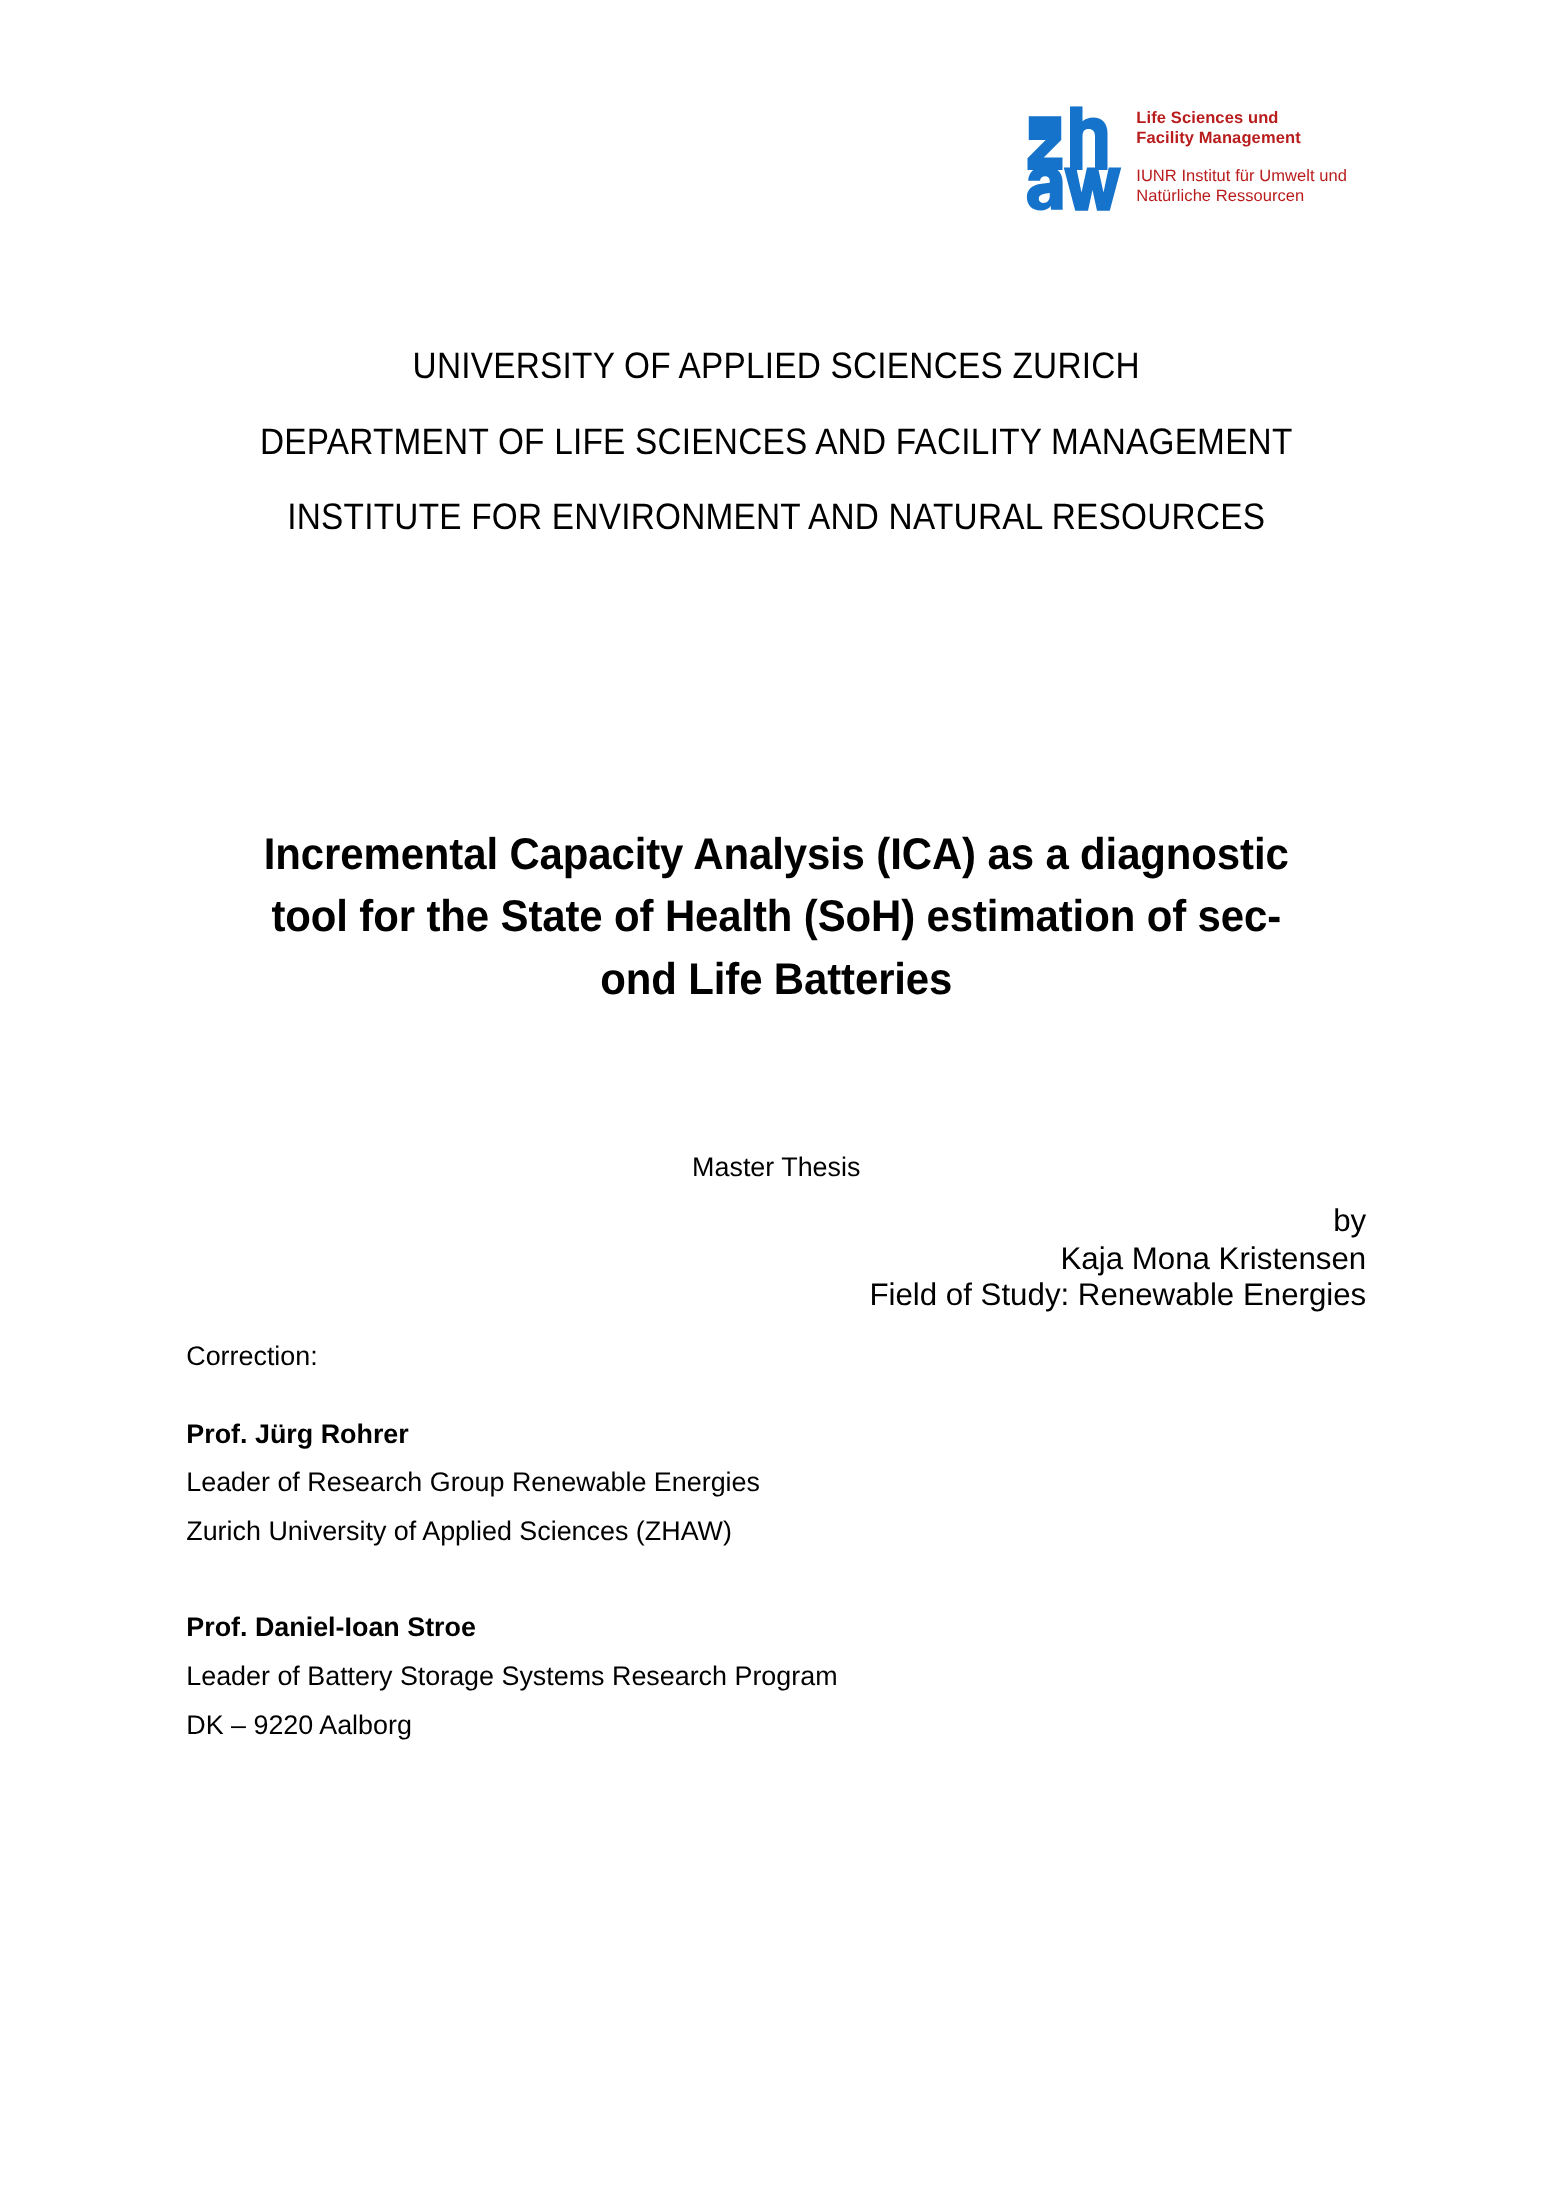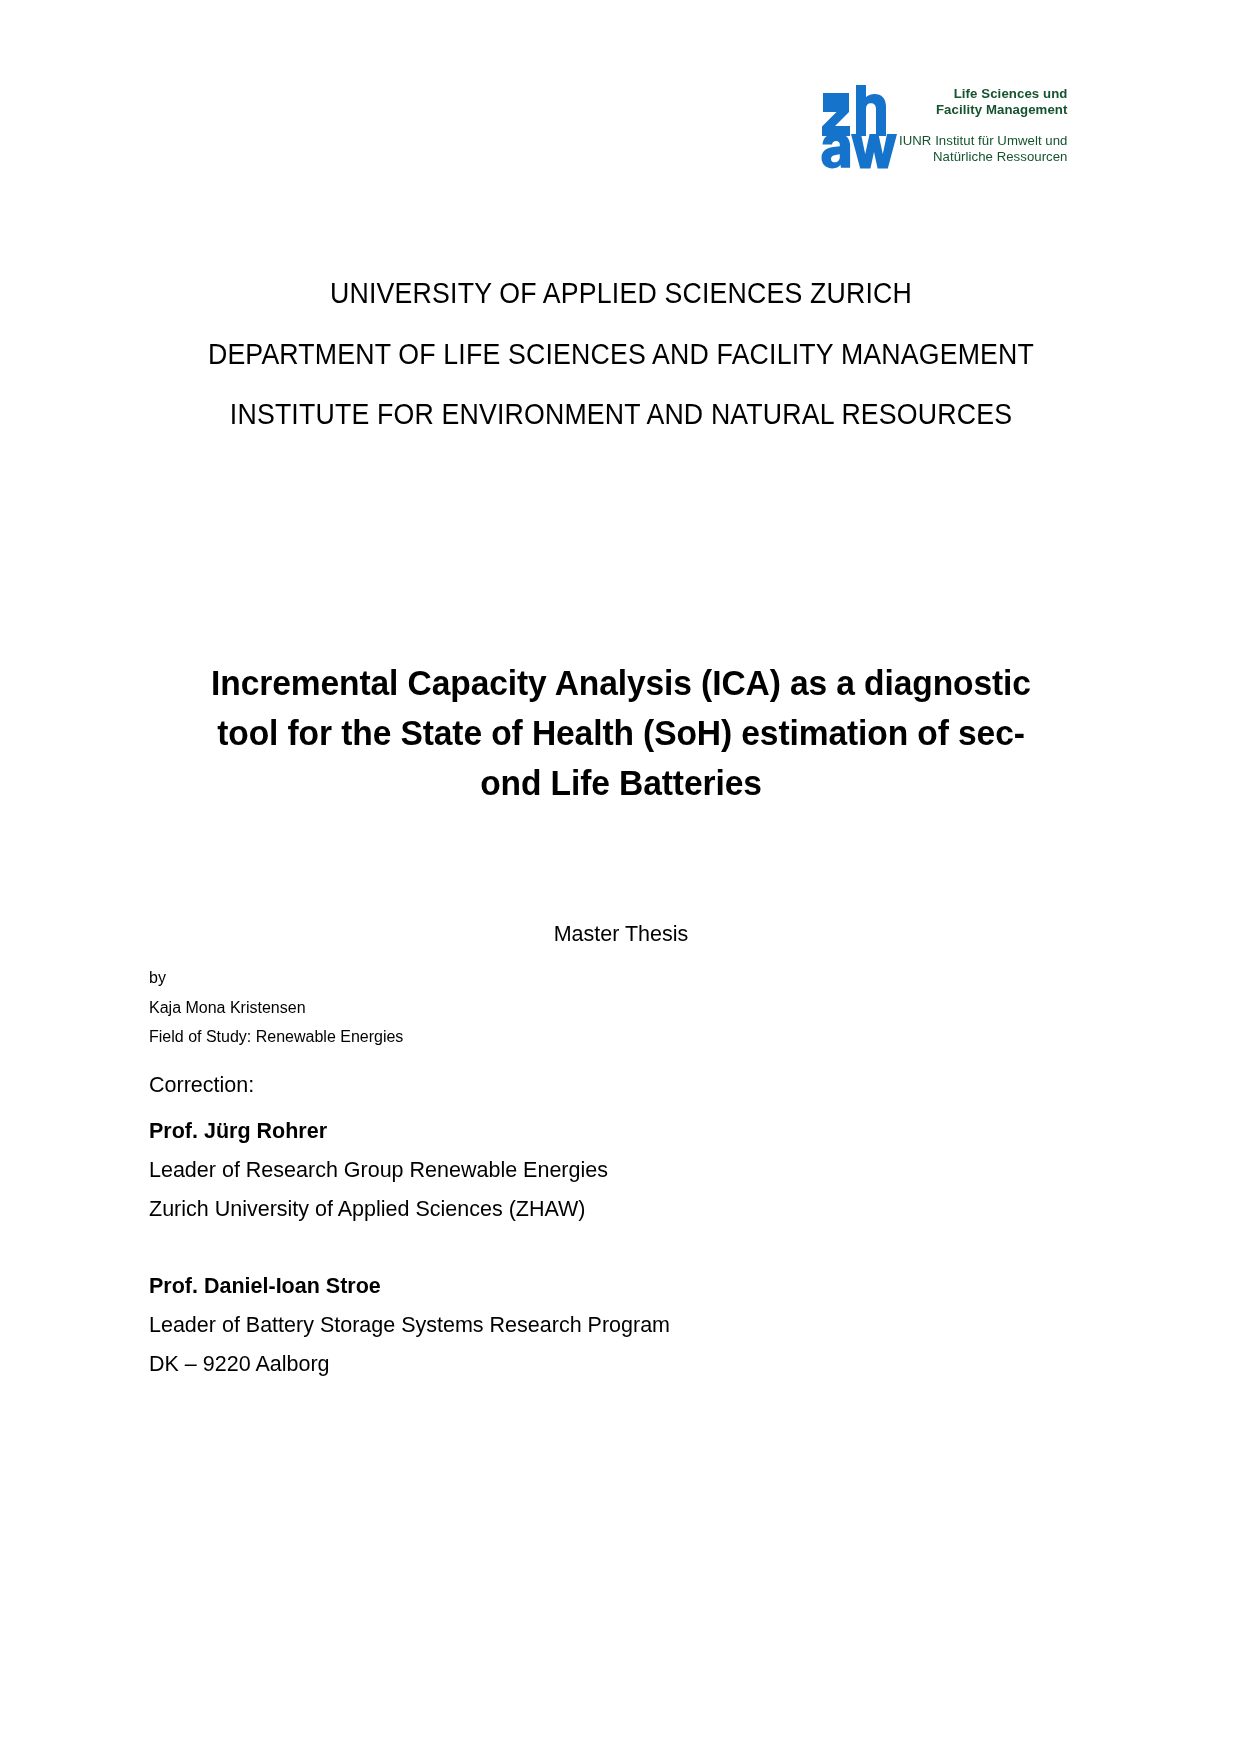--- a/index.html
+++ b/index.html
@@ -31,25 +31,24 @@
     display: flex;
     align-items: flex-start;
   }
   .logo-mark {
     width: 78px;
     height: 84px;
     flex: 0 0 auto;
     margin-top: 3px;
   }
   .logo-text {
-    margin-left: 1px;
+    margin-left: 11px;
     padding-top: 4px;
-    color: #14532d;
+    color: #b91c1c;
     line-height: 1.22;
-    text-align: right;
   }
   .logo-text .lt-strong {
     font-weight: bold;
     font-size: 13.2px;
     letter-spacing: 0.1px;
     white-space: nowrap;
   }
   .logo-text .lt-gap {
     height: 15px;
   }
@@ -109,36 +108,36 @@
     font-size: 21.5px;
     line-height: 1.0;
   }
 
   
   .author-block {
     position: absolute;
     top: 963px;
     left: 149px;
     width: 944px;
-    text-align: left;
-    font-size: 16px;
+    text-align: right;
+    font-size: 25px;
     line-height: 29.5px;
   }
 
   
   .corr-block {
     position: absolute;
     top: 1066px;
     left: 149px;
     width: 800px;
     font-size: 21.5px;
     line-height: 39px;
   }
   .corr-heading {
-    margin-bottom: 7px;
+    margin-bottom: 23px;
   }
   .sup-name {
     font-weight: bold;
   }
   .sup-gap {
     height: 38px;
   }
 </style>
 </head>
 <body>

